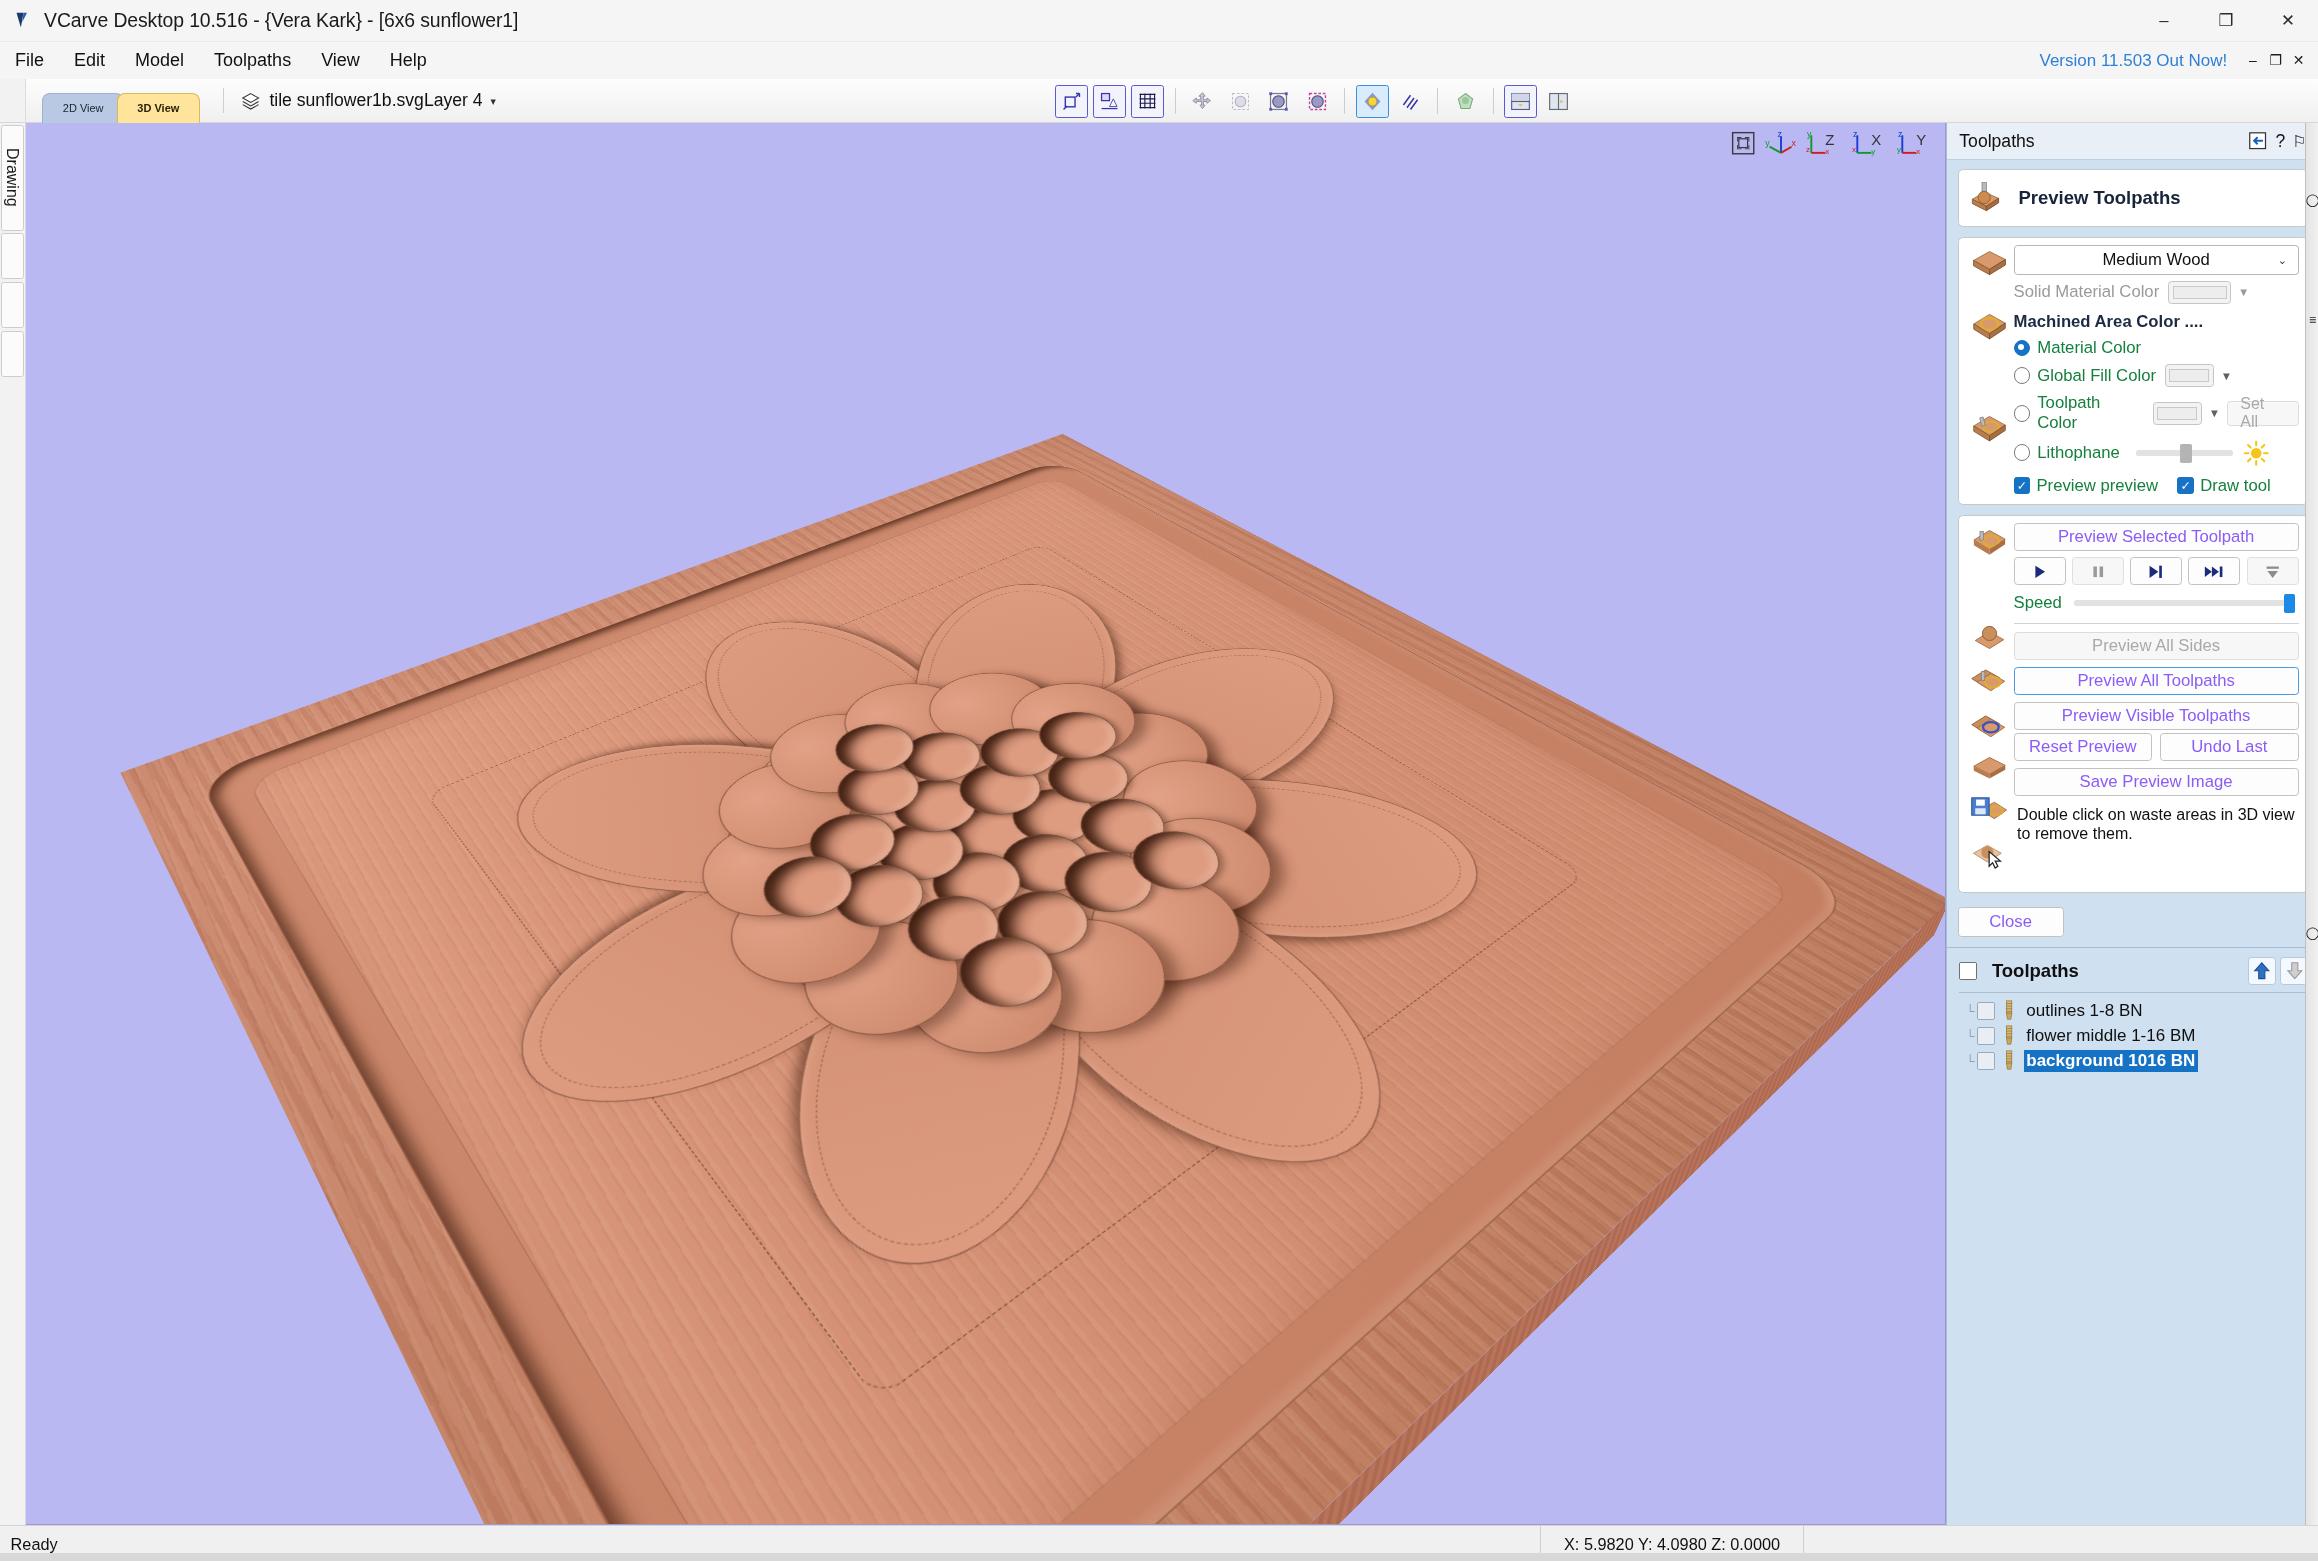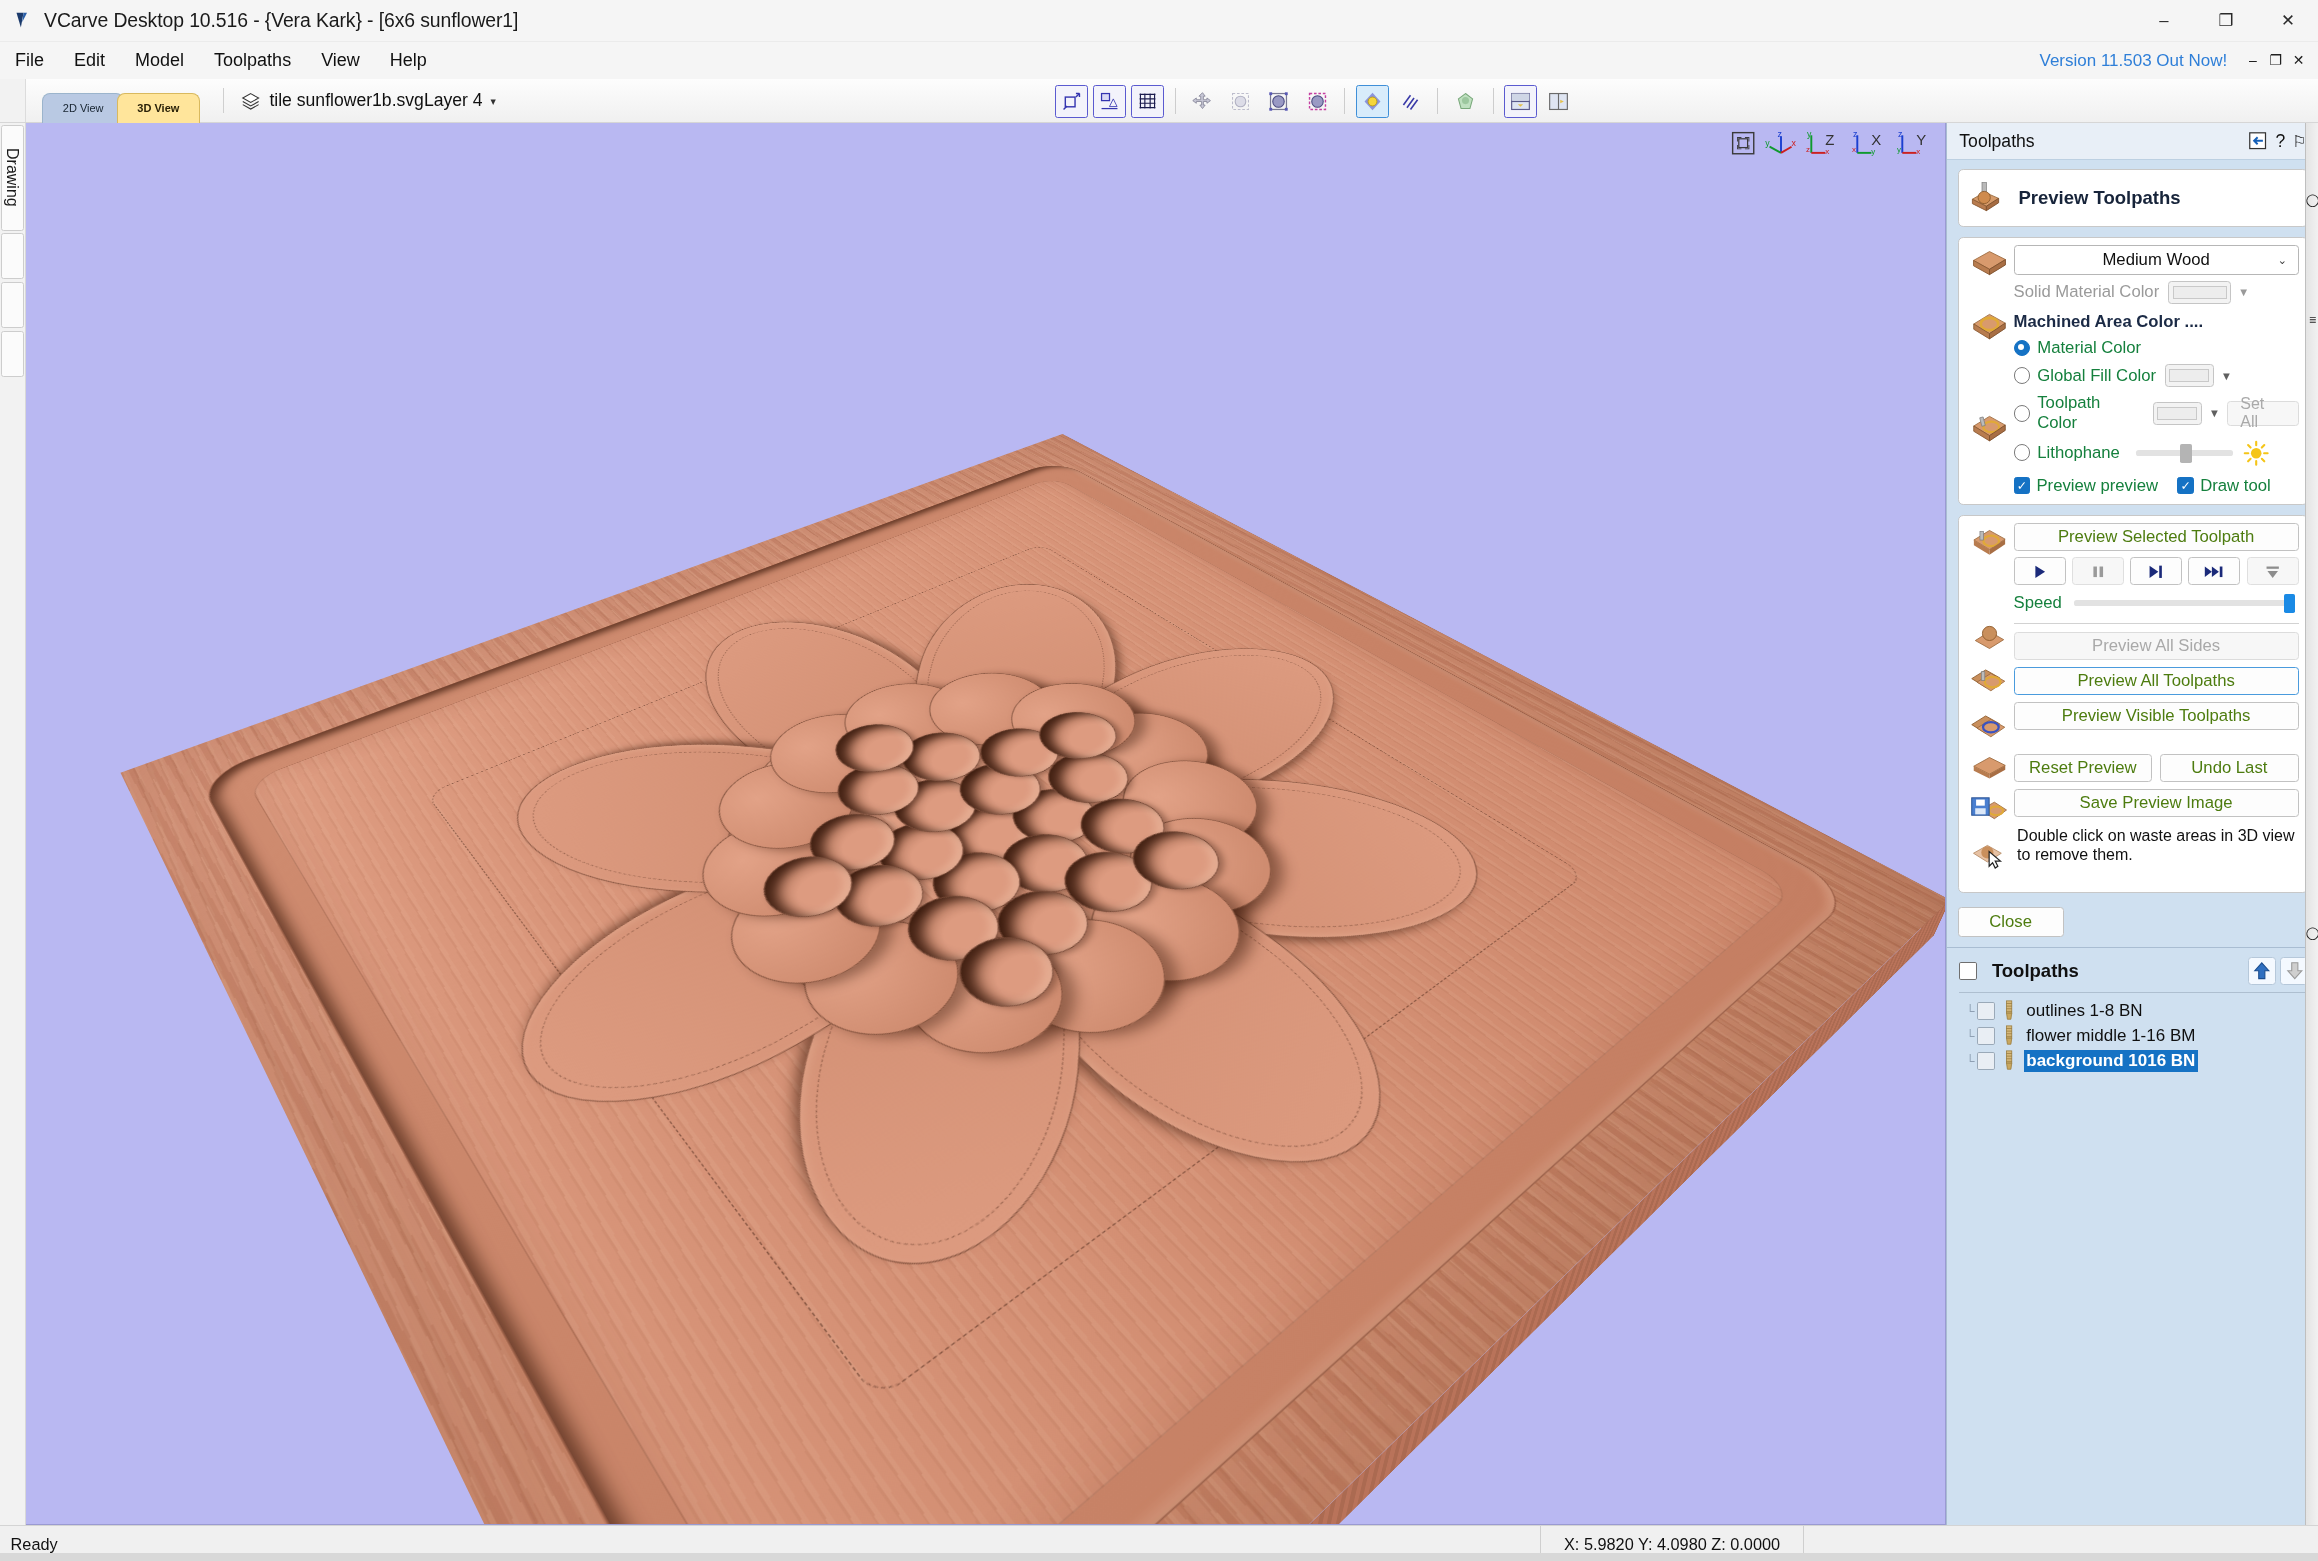--- a/index.html
+++ b/index.html
@@ -385,21 +385,21 @@
     margin-right:6.2px; flex:0 0 16.7px;
     display:flex;align-items:center;justify-content:center;
   }
   .chk.on { background:#1572c4; border-color:#1572c4; color:#fff; font-size:12.3px; }
 
   .btn {
     height: 28px;
     border:0.9px solid #c2c2c2; border-radius:3.5px;
     background:#fdfdfd;
     display:flex;align-items:center;justify-content:center;
-    font-size:16.7px; color:#4d7c0f;
+    font-size:16.7px; color:#8b5cf6;
     width: 100%;
   }
   .btn.focus { border:1.8px solid #4a9bdd; }
   .btn.disabled { color:#a9a9a9; background:#f7f7f7; border-color:#dcdcdc; }
   .btn.sm { width:auto; padding: 0 12.3px; }
 
   .transport { display:flex; gap: 6.2px; margin-top: 6.2px; }
   .tbtn {
     flex:1; height: 28px;
     border:0.9px solid #c2c2c2; border-radius:3.5px; background:#fdfdfd;
@@ -412,21 +412,21 @@
     flex:1; height:6.2px; background:#e2e2e2; border-radius:2.6px;
     margin: 0 3.5px 0 12.3px; position:relative;
   }
   .slider-thumb {
     position:absolute; top:-6.2px; width:11.4px; height:19.4px;
     background:#1a8ae5; border-radius:1.8px;
   }
   .slider-thumb.grey { background:#b4b4b4; }
 
   .hr { height:0.9px; background:#d2d2d2; margin: 9.7px 0 8px 0; }
-  .twocol { display:flex; gap:8px; margin-top:24px;border-radius:13px; }
+  .twocol { display:flex; gap:8px; margin-top:3px;border-radius:13px; }
 
   .hint { display:flex; align-items:flex-start; margin-top: 8.8px; }
   .hint-txt { font-size: 16px; color:#101010; line-height:1.2; margin-left:3.5px; }
 
   .close-row { display:flex; justify-content:flex-start; margin-top: 14px; }
 
   
   .tp-panel {
     flex: 1 1 auto;
     background:#cfe0f0;

